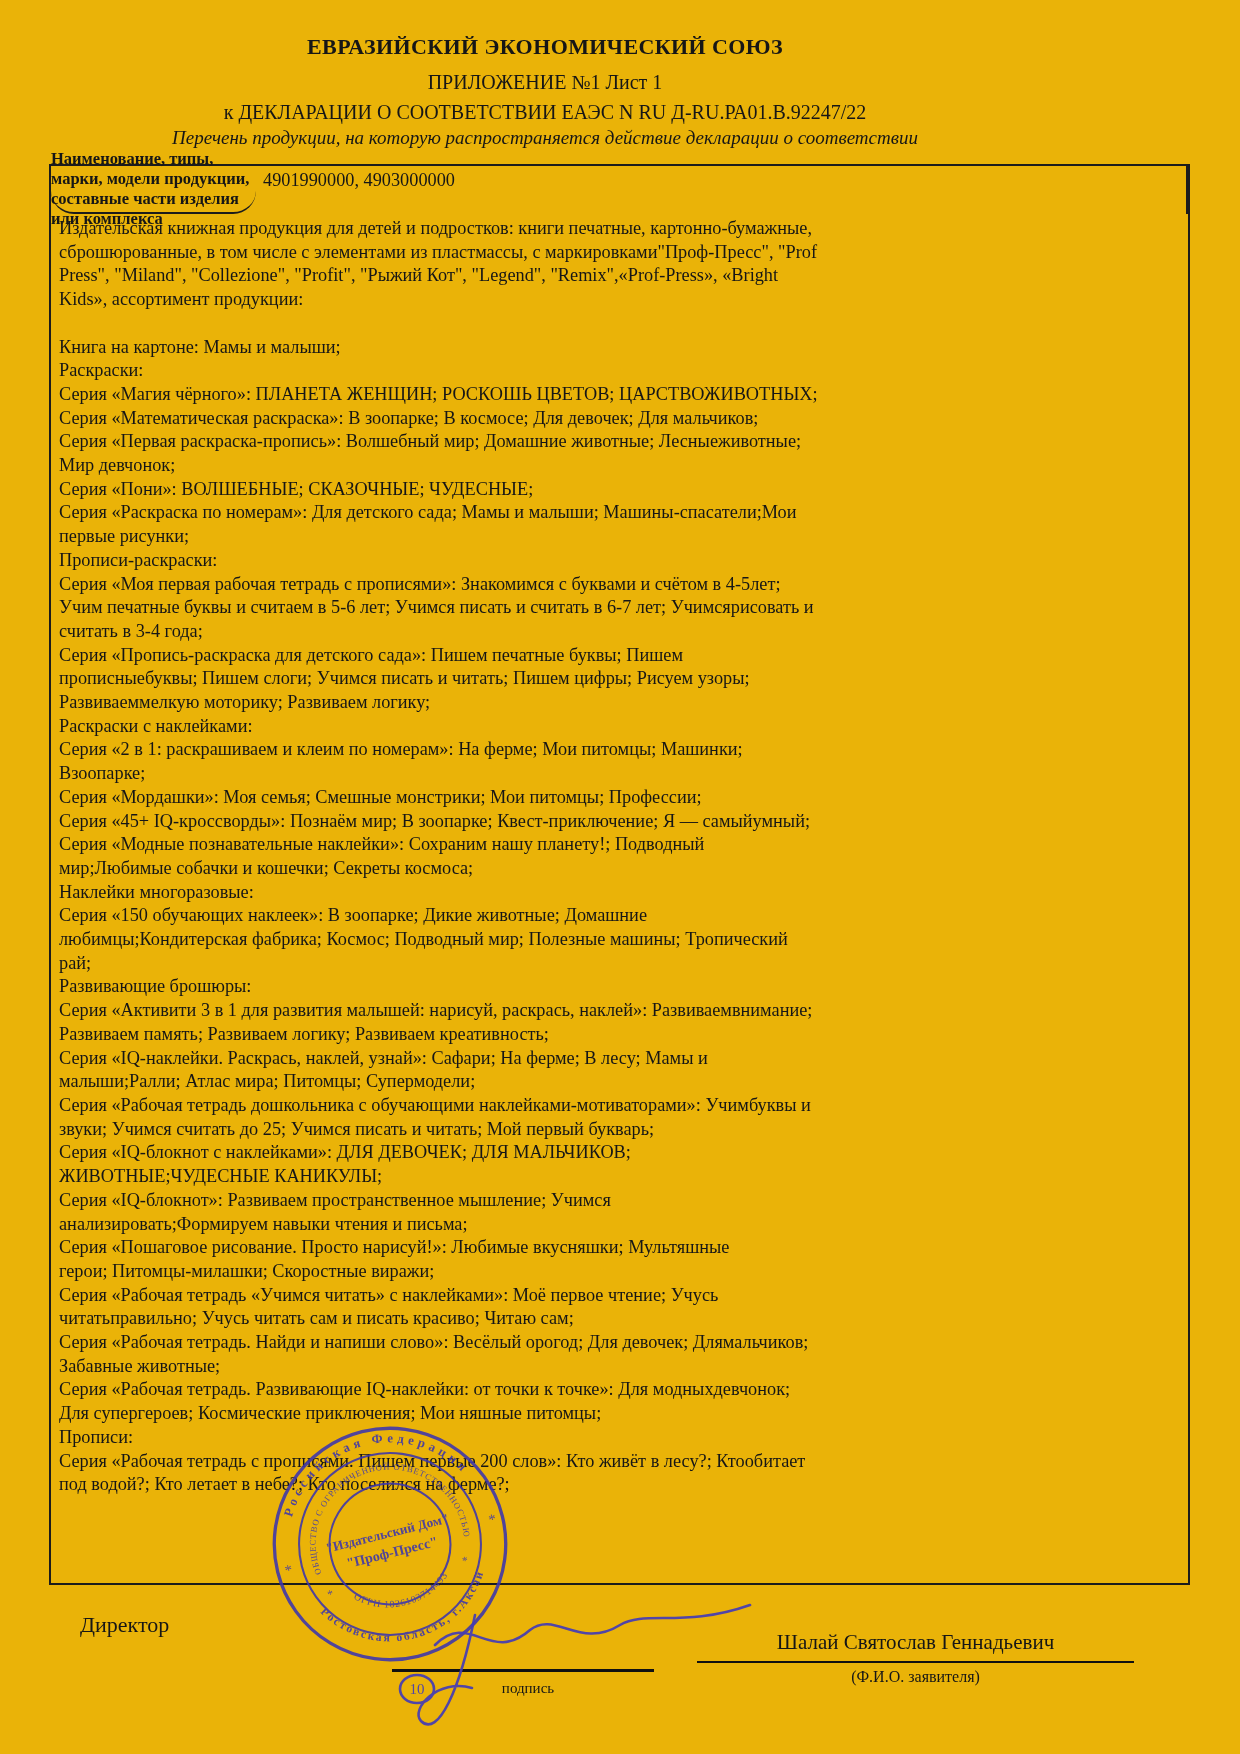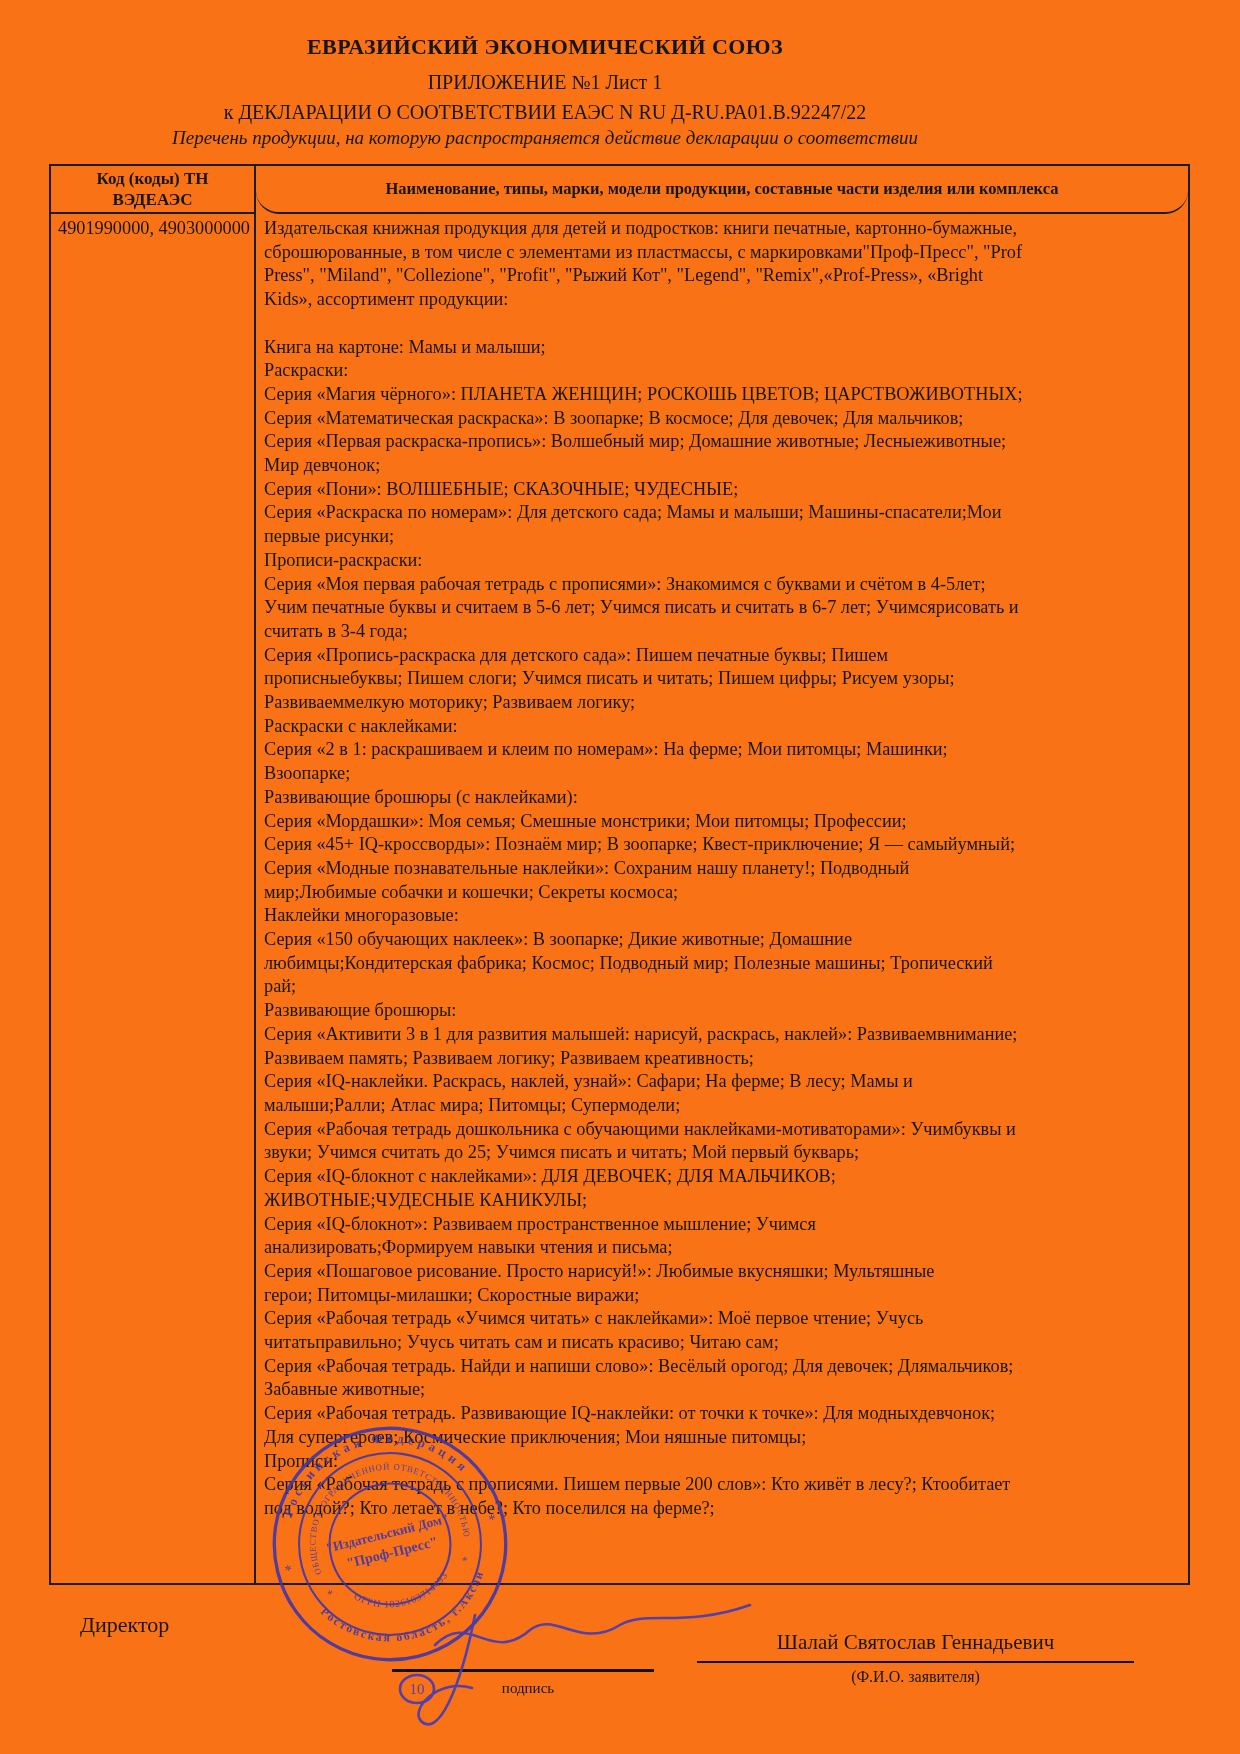--- a/index.html
+++ b/index.html
@@ -1,16 +1,16 @@
 <!DOCTYPE html>
 <html><head>
 <meta charset="utf-8">
 <style>
   html,body{margin:0;padding:0;background:#ffffff;}
-  .page{position:relative;width:1240px;height:1754px;background:#f97316;
+  .page{position:relative;width:1240px;height:1754px;background:#eab308;
         font-family:"Liberation Serif",serif;color:#161616;overflow:hidden;}
 
   
   .header{position:absolute;top:34px;left:0;width:1090px;text-align:center;}
   .h1{font-size:22px;font-weight:bold;letter-spacing:.4px;}
   .h2{font-size:20px;margin-top:11px;}
   .h3{font-size:20px;margin-top:7px;}
   .h4{font-size:19px;margin-top:3px;font-style:italic;}
 
   
@@ -53,24 +53,20 @@
 <div class="page">
 
   <div class="header">
     <div class="h1">ЕВРАЗИЙСКИЙ ЭКОНОМИЧЕСКИЙ СОЮЗ</div>
     <div class="h2">ПРИЛОЖЕНИЕ №1 Лист 1</div>
     <div class="h3">к ДЕКЛАРАЦИИ О СООТВЕТСТВИИ ЕАЭС N RU Д-RU.РА01.В.92247/22</div>
     <div class="h4">Перечень продукции, на которую распространяется действие декларации о соответствии</div>
   </div>
 
   <div class="ptable">
-    <div class="cell c-code-h">
-      <span>Код (коды) ТН</span>
-      <span>ВЭДЕАЭС</span>
-    </div>
     <div class="cell c-name-h">
       <span>Наименование, типы, марки, модели продукции, составные части изделия или комплекса</span>
     </div>
     <div class="cell c-code">
       <span>4901990000, 4903000000</span>
     </div>
     <div class="cell c-lines">
         <div class="tline">Издательская книжная продукция для детей и подростков: книги печатные, картонно-бумажные,</div>
         <div class="tline">сброшюрованные, в том числе с элементами из пластмассы, с маркировками"Проф-Пресс", "Prof</div>
         <div class="tline">Press", "Miland", "Collezione", "Profit", "Рыжий Кот", "Legend", "Remix",«Prof-Press», «Bright</div>
@@ -88,21 +84,20 @@
         <div class="tline">Прописи-раскраски:</div>
         <div class="tline">Серия «Моя первая рабочая тетрадь с прописями»: Знакомимся с буквами и счётом в 4-5лет;</div>
         <div class="tline">Учим печатные буквы и считаем в 5-6 лет; Учимся писать и считать в 6-7 лет; Учимсярисовать и</div>
         <div class="tline">считать в 3-4 года;</div>
         <div class="tline">Серия «Пропись-раскраска для детского сада»: Пишем печатные буквы; Пишем</div>
         <div class="tline">прописныебуквы; Пишем слоги; Учимся писать и читать; Пишем цифры; Рисуем узоры;</div>
         <div class="tline">Развиваеммелкую моторику; Развиваем логику;</div>
         <div class="tline">Раскраски с наклейками:</div>
         <div class="tline">Серия «2 в 1: раскрашиваем и клеим по номерам»: На ферме; Мои питомцы; Машинки;</div>
         <div class="tline">Взоопарке;</div>
-        <div class="tline">Развивающие брошюры (с наклейками):</div>
         <div class="tline">Серия «Мордашки»: Моя семья; Смешные монстрики; Мои питомцы; Профессии;</div>
         <div class="tline">Серия «45+ IQ-кроссворды»: Познаём мир; В зоопарке; Квест-приключение; Я — самыйумный;</div>
         <div class="tline">Серия «Модные познавательные наклейки»: Сохраним нашу планету!; Подводный</div>
         <div class="tline">мир;Любимые собачки и кошечки; Секреты космоса;</div>
         <div class="tline">Наклейки многоразовые:</div>
         <div class="tline">Серия «150 обучающих наклеек»: В зоопарке; Дикие животные; Домашние</div>
         <div class="tline">любимцы;Кондитерская фабрика; Космос; Подводный мир; Полезные машины; Тропический</div>
         <div class="tline">рай;</div>
         <div class="tline">Развивающие брошюры:</div>
         <div class="tline">Серия «Активити 3 в 1 для развития малышей: нарисуй, раскрась, наклей»: Развиваемвнимание;</div>

